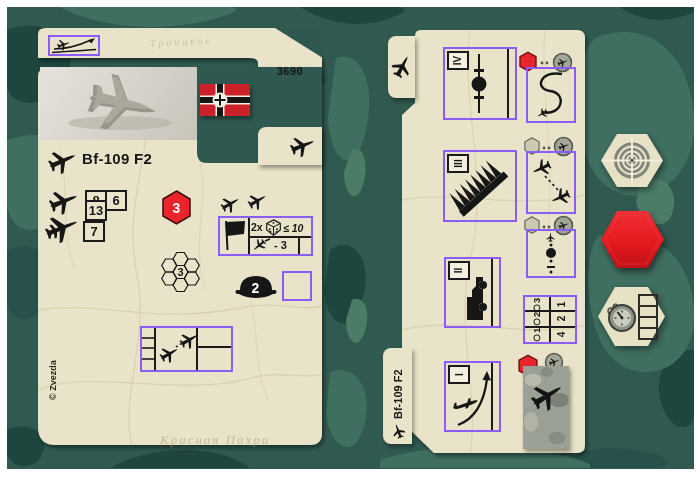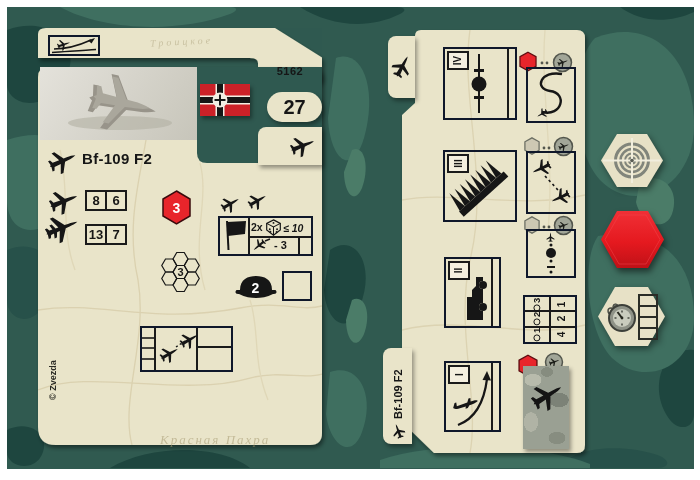--- a/index.html
+++ b/index.html
@@ -1,18 +1,18 @@
 <!DOCTYPE html>
 <html><head>
 <meta charset="utf-8">
 <style>
   html,body{margin:0;padding:0;background:#ffffff;font-family:"Liberation Sans",sans-serif;}
   #stage{position:relative;width:700px;height:480px;background:#fff;overflow:hidden;}
   .abs{position:absolute;}
-  .bx{border:2px solid #0f172a;box-sizing:border-box;text-align:center;}
+  .bx{border:2px solid #8b5cf6;box-sizing:border-box;}
   .beige{background:#e9e4c9;}
   .flexc{display:flex;align-items:center;justify-content:center;}
   .b{font-weight:bold;color:#161616;}
   .sh{box-shadow:2px 3px 4px rgba(0,0,0,.38);}
   .cell{width:22px;height:21px;border:2px solid #1a1a1a;box-sizing:border-box;background:#eae5ca;
         display:flex;align-items:center;justify-content:center;font-weight:bold;font-size:13px;color:#161616;}
   .cell+.cell{margin-left:-2px;}
   .rot{transform:rotate(-90deg);}
   .subbox{position:absolute;left:2px;top:2px;width:22px;height:19px;border:2px solid #1a1a1a;
           background:#f4efdf;box-sizing:border-box;display:flex;align-items:center;justify-content:center;}
@@ -132,39 +132,36 @@
 
   <div class="abs" style="left:40px;top:67px;width:157px;height:73px;background:linear-gradient(125deg,#e4e2db,#c7c5ba);overflow:hidden;">
     <svg width="157" height="73">
       <ellipse cx="80" cy="56" rx="52" ry="7" fill="#b3b0a4" opacity=".6"></ellipse>
       <use href="#pt" x="22" y="-2" width="118" height="78" fill="#98948a" transform="rotate(12 80 36)"></use>
       <use href="#pt" x="30" y="2" width="100" height="66" fill="#aaa79c" transform="rotate(12 80 36)"></use>
     </svg>
   </div>
 
   <div class="abs flexc" style="left:258px;top:61px;width:64px;height:20px;">
-    <span class="b" style="font-size:11px;letter-spacing:.5px;">5162</span>
+    <span class="b" style="font-size:11px;letter-spacing:.5px;">3690</span>
   </div>
 
   <div class="abs sh" style="left:200px;top:84px;width:50px;height:32px;">
     <svg width="50" height="32">
       <rect width="50" height="32" fill="#cc2128"></rect>
       <rect x="0" y="11.5" width="50" height="9" fill="#f2efe4"></rect>
       <rect x="0" y="13" width="50" height="6" fill="#151515"></rect>
       <rect x="15.5" y="0" width="9" height="32" fill="#f2efe4"></rect>
       <rect x="17" y="0" width="6" height="32" fill="#151515"></rect>
       <circle cx="20" cy="16" r="7.5" fill="#f2efe4"></circle>
       <rect x="19" y="10.5" width="2" height="11" fill="#151515"></rect>
       <rect x="14.5" y="15" width="11" height="2" fill="#151515"></rect>
     </svg>
   </div>
 
-  <div class="abs beige sh flexc" style="left:267px;top:92px;width:55px;height:30px;border-radius:15px;">
-    <span class="b" style="font-size:20px;">27</span>
-  </div>
 
   <div class="abs beige sh" style="left:258px;top:127px;width:64px;height:38px;border-radius:8px 0 0 0;">
     <svg width="64" height="38">
       <use href="#pt" x="30" y="5" width="28" height="28" fill="#161616" transform="rotate(-22 44 19)"></use>
     </svg>
   </div>
 
   <svg class="abs" style="left:44px;top:144px;" width="36" height="30">
     <use href="#pt" x="1" y="1" width="32" height="32" fill="#161616" transform="rotate(-24 18 15)"></use>
   </svg>
@@ -175,21 +172,21 @@
   <svg class="abs" style="left:45px;top:185px;" width="36" height="30">
     <use href="#pt" x="1" y="0" width="33" height="33" fill="#161616" transform="rotate(-22 18 15)"></use>
   </svg>
   <div class="abs" style="left:85px;top:190px;display:flex;">
     <div class="cell">8</div>
     <div class="cell">6</div>
   </div>
   <svg class="abs" style="left:41px;top:211px;" width="42" height="34">
     <use href="#bt" x="1" y="0" width="38" height="34" fill="#161616" transform="rotate(-22 21 17)"></use>
   </svg>
-  <div class="abs" style="left:85px;top:224px;display:flex;">
+  <div class="abs" style="left:85px;top:200px;display:flex;flex-direction:column;">
     <div class="cell">13</div>
     <div class="cell">7</div>
   </div>
 
   <svg class="abs" style="left:162px;top:190px;" width="29" height="35">
     <polygon points="14.5,1 28,9 28,26 14.5,34 1,26 1,9" fill="#e8252b" stroke="#3a0b0d" stroke-width="1.5"></polygon>
     <text x="14.5" y="22.5" text-anchor="middle" font-size="14" font-weight="bold" fill="#ffffff">3</text>
   </svg>
 
   <svg class="abs" style="left:218px;top:192px;" width="24" height="24">

